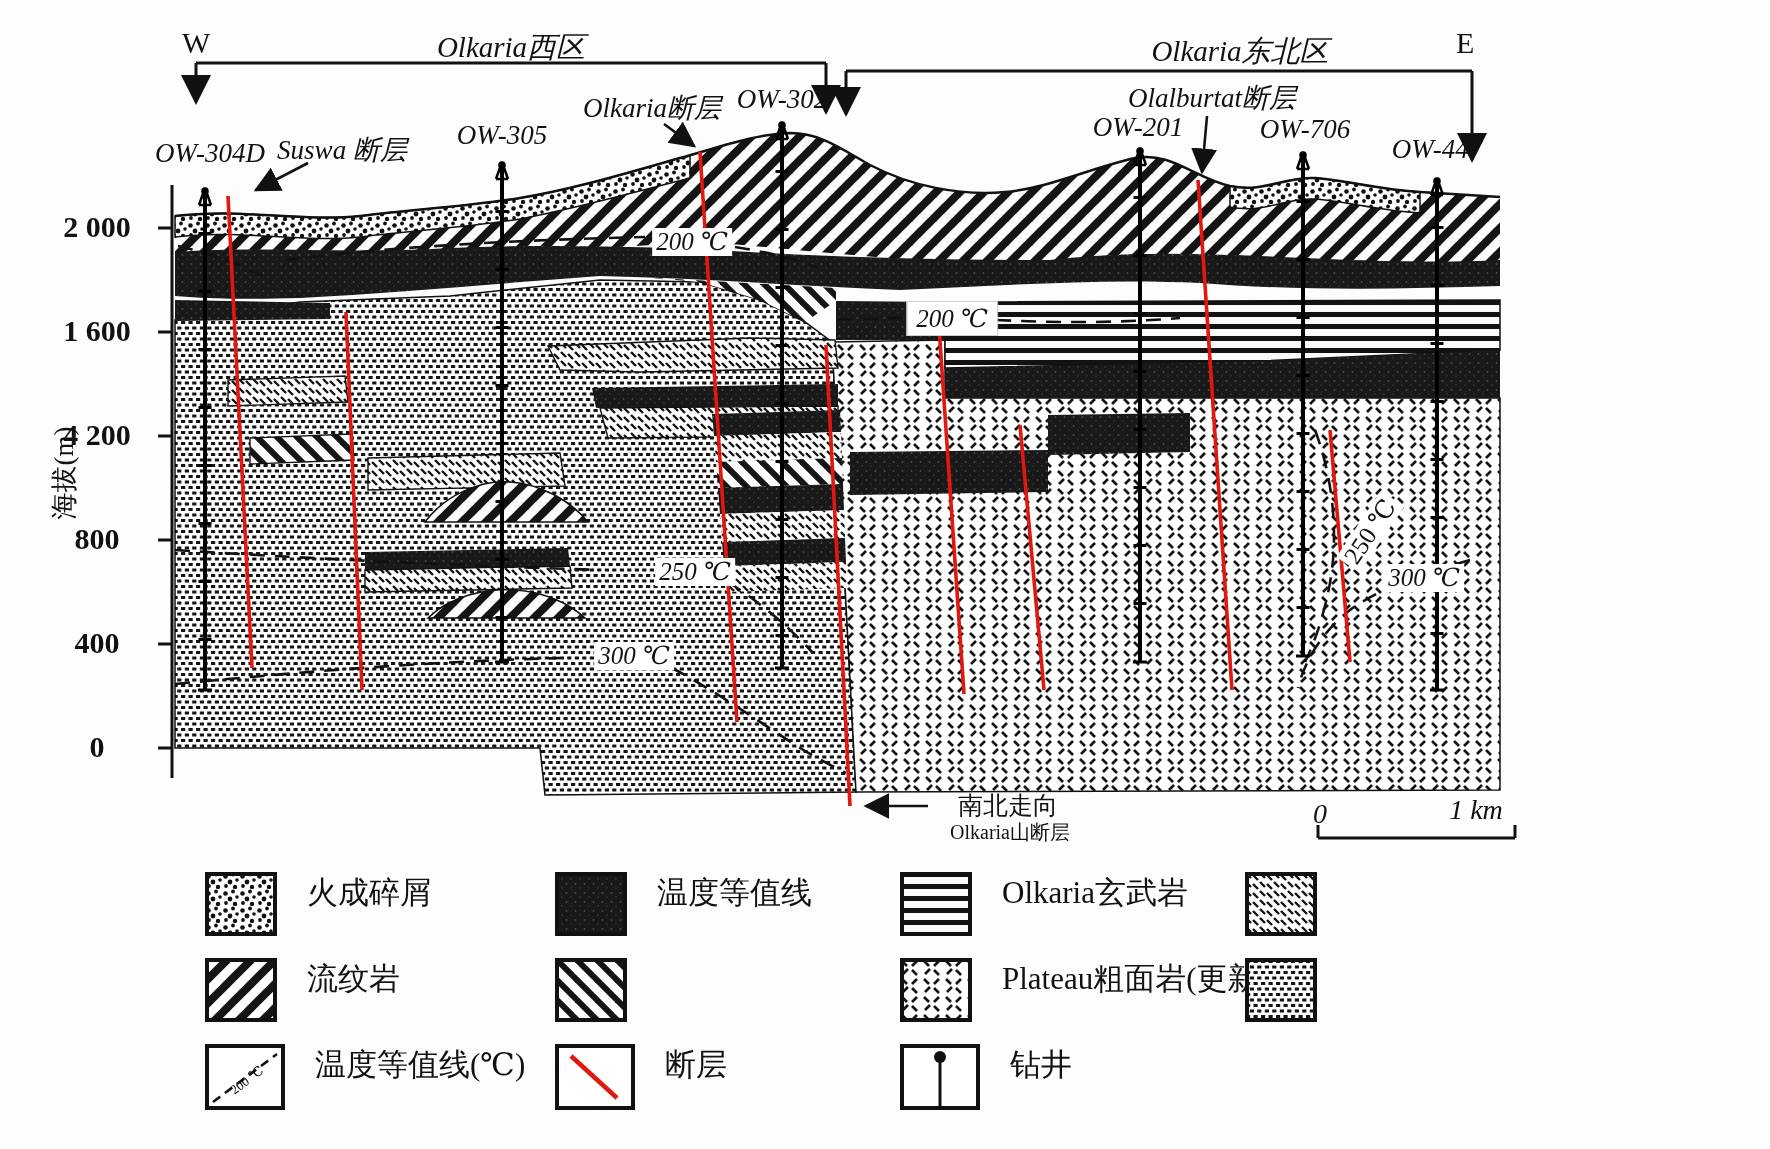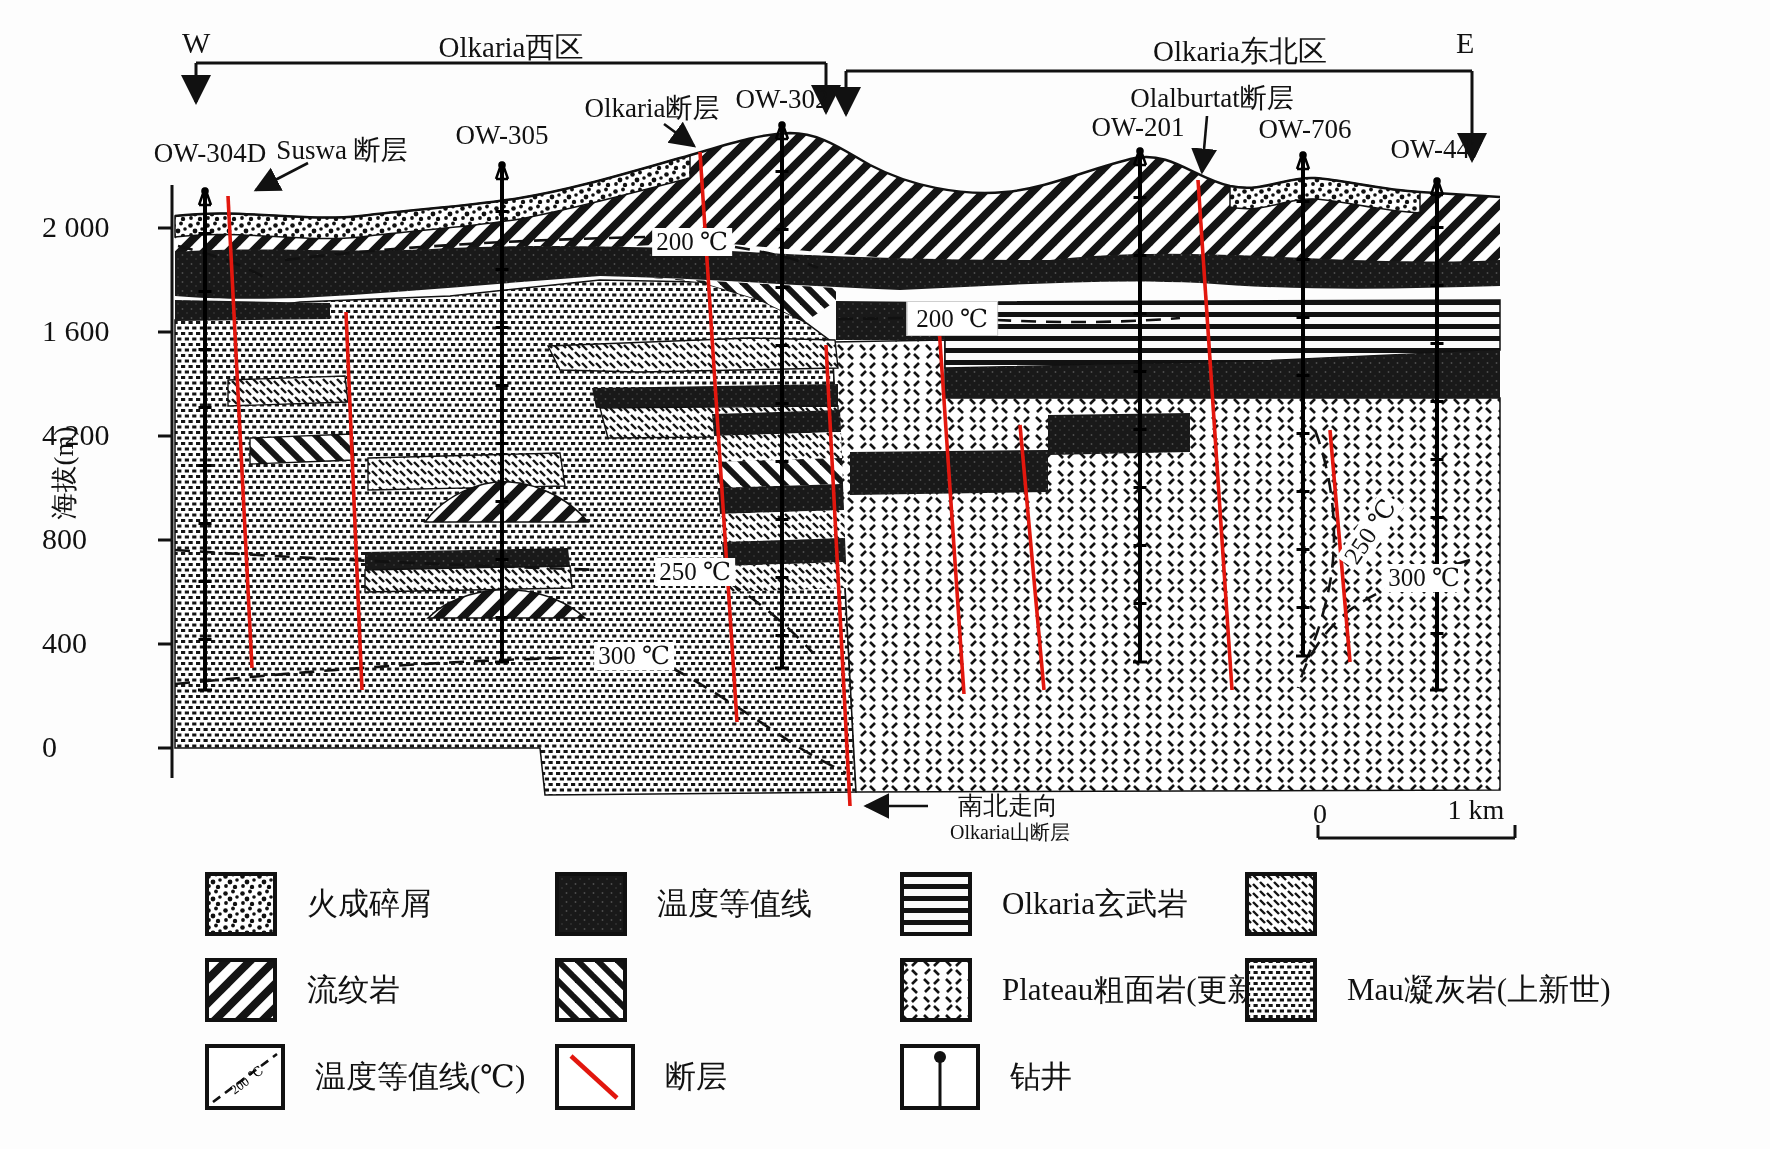--- a/index.html
+++ b/index.html
@@ -1,32 +1,32 @@
 <!DOCTYPE html>
 <html><head>
 <meta charset="utf-8">
 <style>
   html,body{margin:0;padding:0;background:#fff;}
   #stage{position:relative;width:1770px;height:1149px;background:#fdfdfd;overflow:hidden;
          font-family:"Liberation Serif","DejaVu Serif",serif;color:#111;}
   svg text{font-family:"Liberation Serif","DejaVu Serif",serif;}
   .lbl{position:absolute;white-space:nowrap;color:#111;}
-  .c{transform:translateX(-50%);} 
+  .c{transform:translateX(-50%);font-style:italic;} 
   .well-lbl{font-size:27px;}
   .fault-lbl{font-size:27px;}
   .region-lbl{font-size:29px;}
   .compass-lbl{font-size:30px;}
   .iso{font-size:25px;background:#fff;padding:0 4px;line-height:1.1;}
   .iso-box{font-size:25px;background:#fff;padding:2px 9px;outline:1px solid #cfcfcf;}
   .iso-rot{transform:translateX(-50%) rotate(-56deg);}
-  .tick-lbl{font-size:30px;width:110px;text-align:left;}
+  .tick-lbl{font-size:30px;width:110px;text-align:center;font-weight:bold;}
   .axis-title{font-size:27px;transform:rotate(-90deg);transform-origin:center;}
   .ns-note{font-size:25px;line-height:1.25;}
   .scale-num{font-size:28px;}
-  .legend-item{position:absolute;display:flex;align-items:center;gap:30px;}
+  .legend-item{position:absolute;display:flex;align-items:flex-start;gap:30px;}
   .legend-item .lab{font-size:31px;white-space:nowrap;}
   .sw{display:block;}
 </style>
 </head>
 <body>
 
 <div id="stage">
 
   <svg width="1770" height="1149" viewBox="0 0 1770 1149" style="position:absolute;left:0;top:0">
     <defs>
@@ -341,21 +341,20 @@
     <div class="legend-item" style="left:900px;top:958px">
       <svg class="sw" width="72" height="64">
         <rect x="2" y="2" width="68" height="60" fill="url(#pat-plateau)" stroke="#111" stroke-width="4"></rect>
         </svg>
       <span class="lab">Plateau粗面岩(更新世)</span>
     </div>
     <div class="legend-item" style="left:1245px;top:958px">
       <svg class="sw" width="72" height="64">
         <rect x="2" y="2" width="68" height="60" fill="url(#pat-mau)" stroke="#111" stroke-width="4"></rect>
         </svg>
-      <span class="lab">Mau凝灰岩(上新世)</span>
     </div>
 
     <div class="legend-item" style="left:205px;top:1044px">
       <svg class="sw" width="80" height="66">
         <rect x="2" y="2" width="76" height="62" fill="#fff" stroke="#111" stroke-width="4"></rect>
         <line x1="8" y1="58" x2="72" y2="10" stroke="#111" stroke-width="2.6" stroke-dasharray="9 6"></line>
         <text x="24" y="46" font-size="13" transform="rotate(-37 34 40)">200 ℃</text>
       </svg>
       <span class="lab">温度等值线(℃)</span>
     </div>

